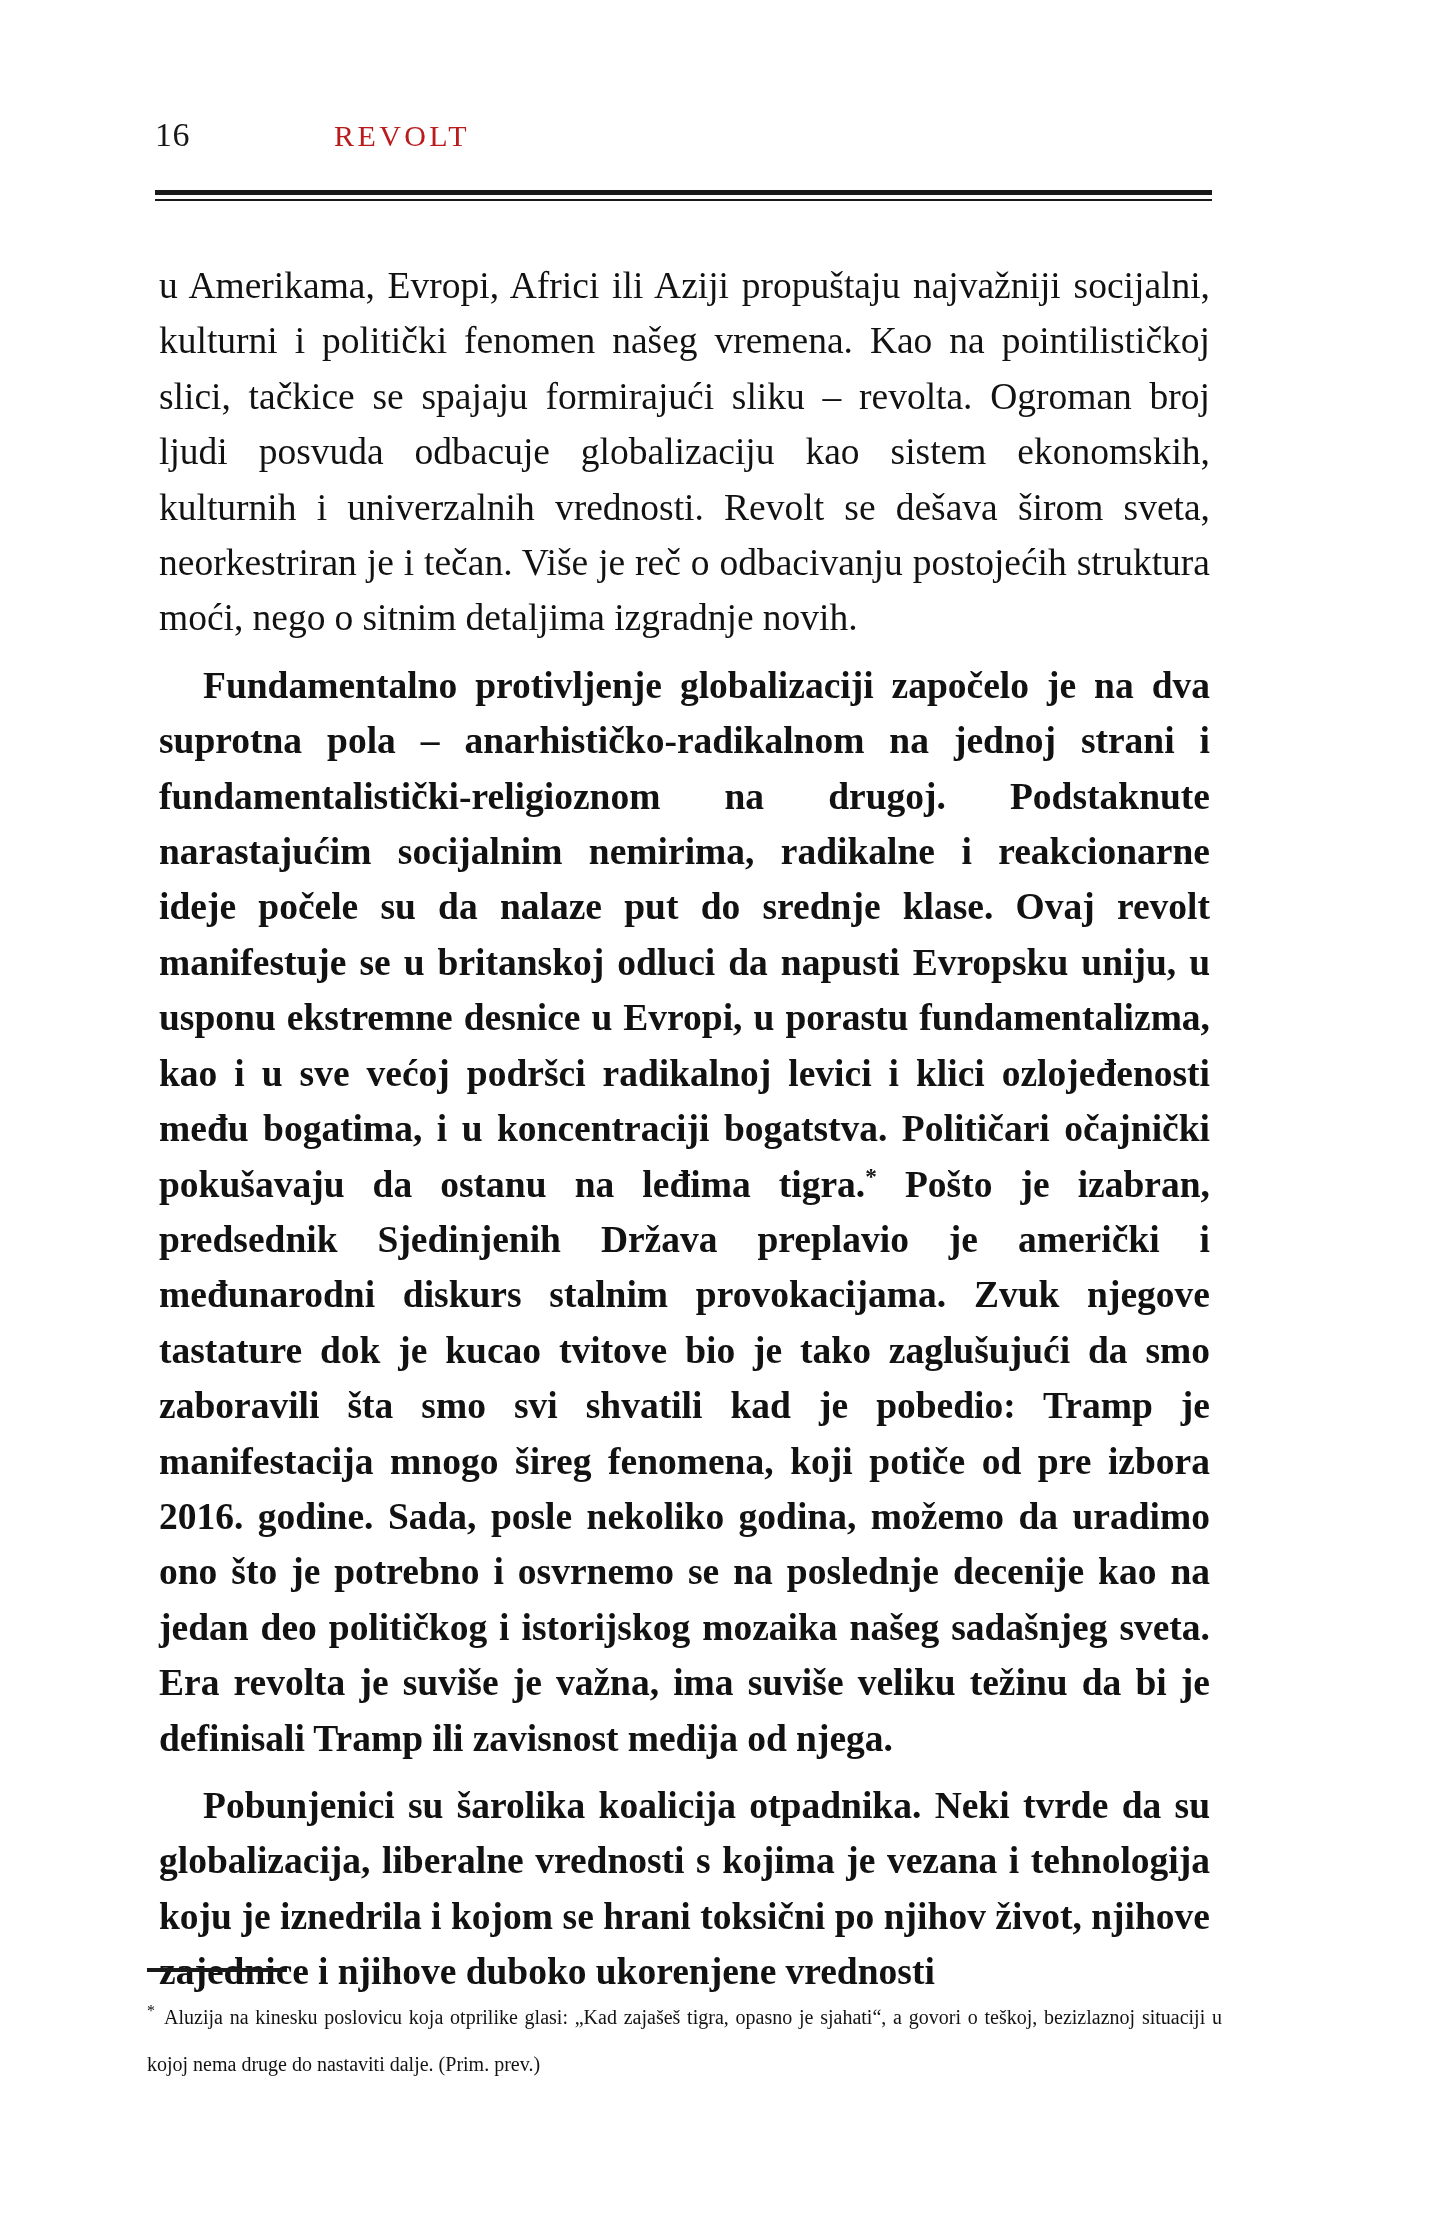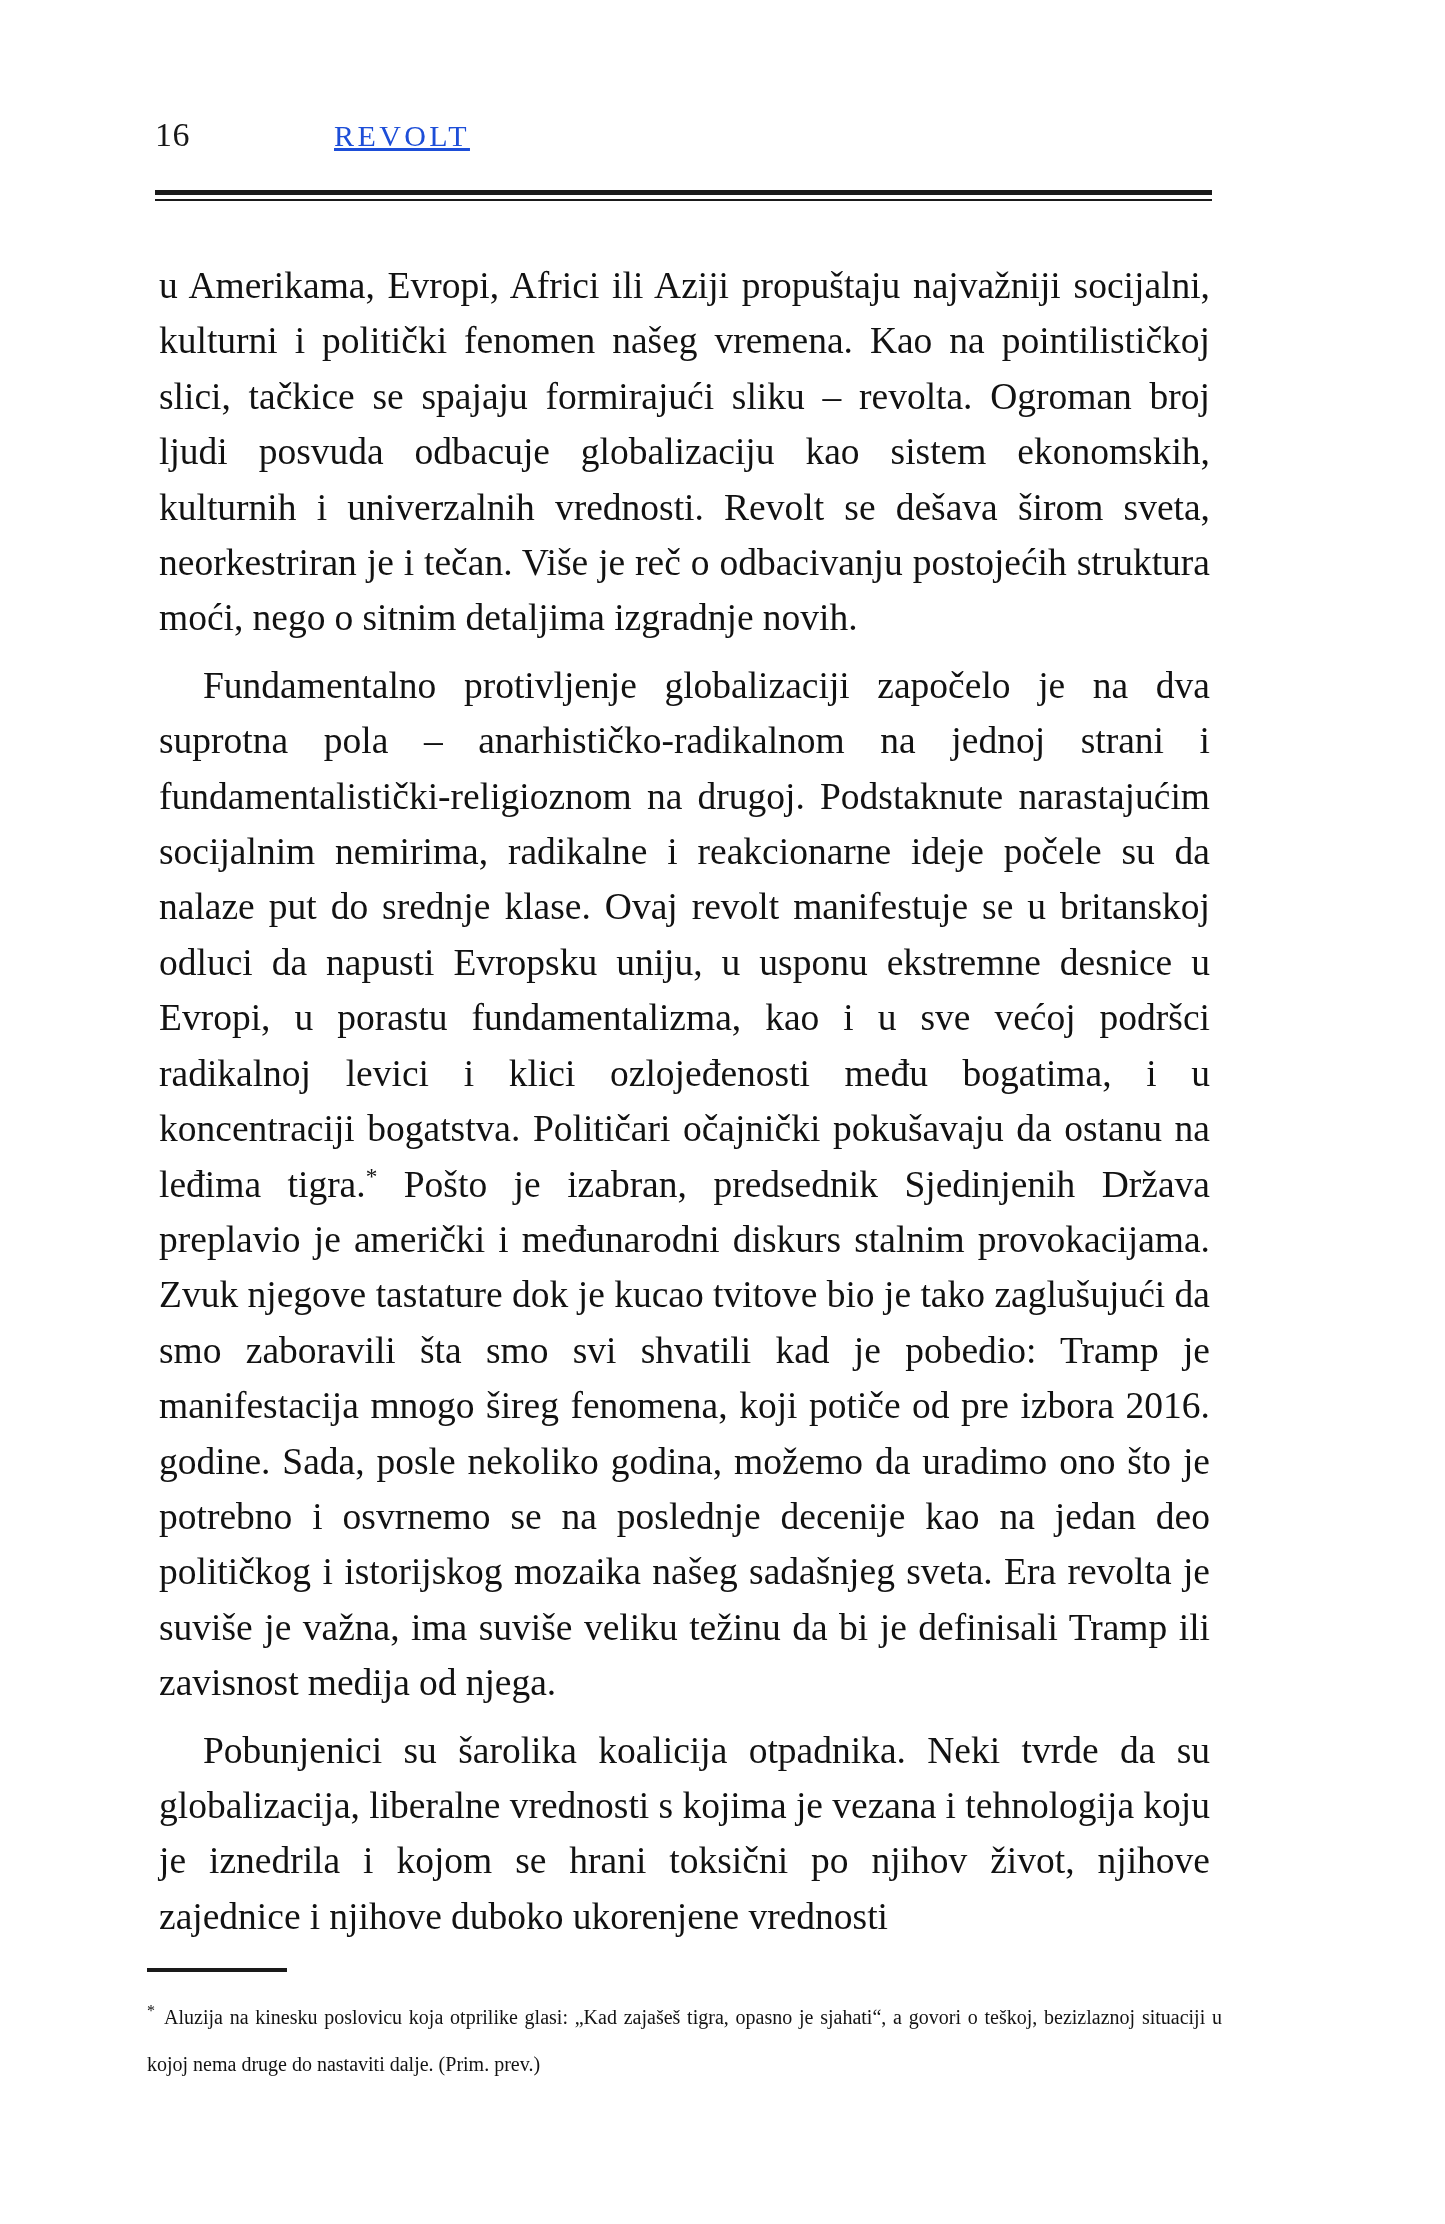--- a/index.html
+++ b/index.html
@@ -39,22 +39,21 @@
     letter-spacing: 0.5px;
     color: #181818;
   }
   .head-title {
     margin-left: 144px;
     font-size: 30px;
     line-height: 1;
     letter-spacing: 3.4px;
     font-variant: small-caps;
     text-transform: uppercase;
-    color: #1d4ed8;
-    text-decoration: underline;
+    color: #b91c1c;
   }
 
   
   .head-rule {
     position: absolute;
     left: 155px;
     top: 190px;
     width: 1057px;
   }
   .head-rule .thick {
@@ -79,21 +78,21 @@
   }
   p.body {
     margin: 12px;
     font-size: 37.5px;
     line-height: 55.4px;
     text-align: justify;
     text-justify: inter-word;
     color: #121212;
     word-spacing: -0.2px;
   }
-  p.body.indent { text-indent: 44px; }
+  p.body.indent { text-indent: 44px; font-weight: bold; }
   sup.fn-ref {
     font-size: 0.62em;
     vertical-align: super;
     line-height: 0;
   }
 
   
   .footnote-area {
     position: absolute;
     left: 147px;

